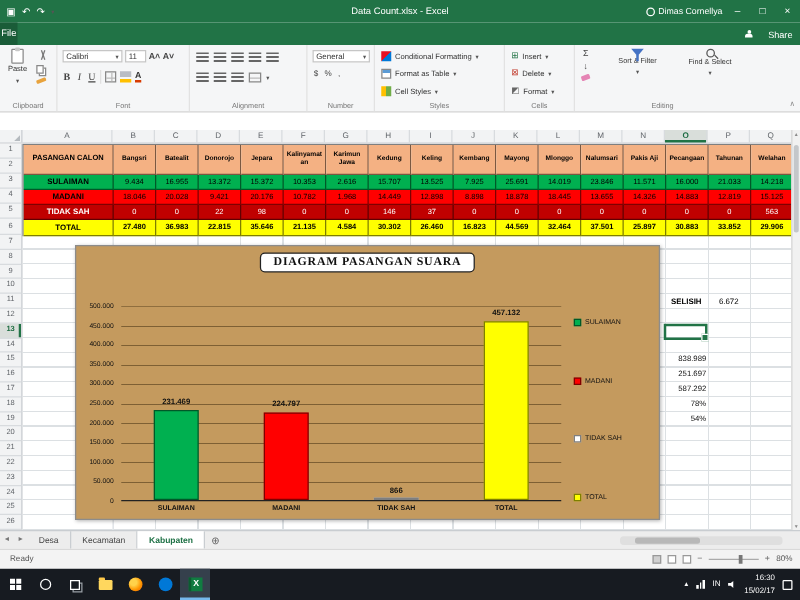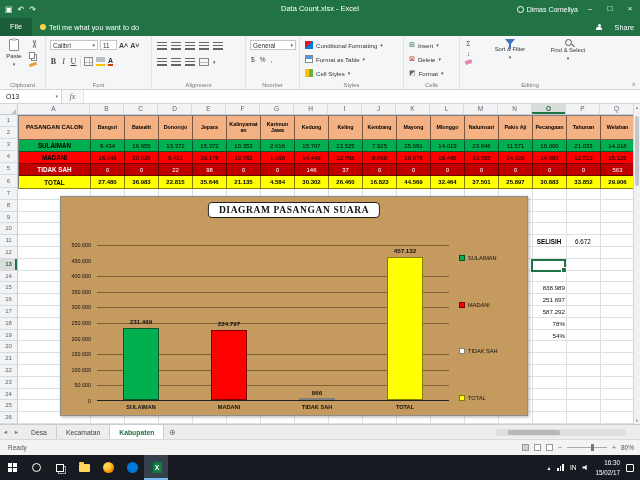--- a/index.html
+++ b/index.html
@@ -11,21 +11,21 @@
   #titlebar { position:absolute; left:0; top:0; width:640px; height:18px; background:#217346; color:#fff; }
   #qat { position:absolute; left:5px; top:0; height:18px; display:flex; gap:5px; align-items:center; font-size:8px; }
   #title-text { position:absolute; left:0; top:0; width:100%; text-align:center; font-size:7.5px; line-height:18px; }
   #account { position:absolute; right:62px; top:0; height:18px; display:flex; align-items:center; gap:3px; font-size:7px; }
   .acct-ic { width:7px; height:7px; border:1px solid #fff; border-radius:50%; }
   #winctl { position:absolute; right:0; top:0; display:flex; }
   .wc { width:20px; height:18px; line-height:17px; text-align:center; font-size:8px; }
 
   
   #tabrow { position:absolute; left:0; top:18px; width:640px; height:18px; background:#217346; display:flex; align-items:stretch; }
-  #file-tab { background:#1a5c38; color:#fff; font-size:7.5px; line-height:18px; padding:0 10px;text-align:right; }
+  #file-tab { background:#1a5c38; color:#fff; font-size:7.5px; line-height:18px; padding:0 1px;text-align:right; }
   .rtab { color:#E3EFE8; font-size:7.5px; line-height:18px; padding:0 7px; }
   .rtab.active { background:#F5F6F7; color:#217346; font-weight:bold; }
   #tellme { display:flex; align-items:center; gap:3px; margin-left:8px; color:#fff; font-size:7.3px; }
   #bulb { width:6px; height:6px; border-radius:50%; background:#FFD34D; }
   #share { position:absolute; right:6px; top:18px; height:18px; display:flex; align-items:center; gap:12px; color:#fff; font-size:7.3px; }
   .share-ic { width:7px; height:7px; position:relative; }
   .share-ic::before { content:''; position:absolute; left:2px; top:0; width:3px; height:3px; border-radius:50%; background:#fff; }
   .share-ic::after { content:''; position:absolute; left:0.5px; top:3.5px; width:6px; height:3px; border-radius:2px 2px 0 0; background:#fff; }
 
   
@@ -230,24 +230,20 @@
     </div>
     <div id="winctl">
       <span class="wc">–</span>
       <span class="wc">□</span>
       <span class="wc">×</span>
     </div>
   </div>
 
   <div id="tabrow">
     <div id="file-tab">File</div>
-    <div id="tellme">
-      <span id="bulb"></span>
-      <span>Tell me what you want to do</span>
-    </div>
   </div>
   <div id="share">
     <span class="share-ic"></span>
     <span>Share</span>
   </div>
 
   <div id="ribbon">
     <div class="rgroup" id="g-clip">
       <div id="paste-btn">
         <div id="clip-icon"></div>
@@ -369,28 +365,20 @@
       <div class="edit-btn" id="find-btn">
         <span class="mag"></span>
         <span class="edit-label">Find &amp; Select</span>
         <span class="tiny-dd">▾</span>
       </div>
       <div class="glabel">Editing</div>
     </div>
     <div id="collapse-ribbon">∧</div>
   </div>
 
-  <div id="fbar">
-    <div id="namebox">
-      <span>O13</span>
-      <span class="dd">▾</span>
-    </div>
-    <div id="fx">fx</div>
-    <div id="finput"></div>
-  </div>
 
   <div id="colh">
     <div id="corner">
         <span>◢</span>
       </div>
     <div id="cols" style="display:flex;">
         <div class="ch colA">A</div>
         <div class="ch">B</div>
         <div class="ch">C</div>
         <div class="ch">D</div>

